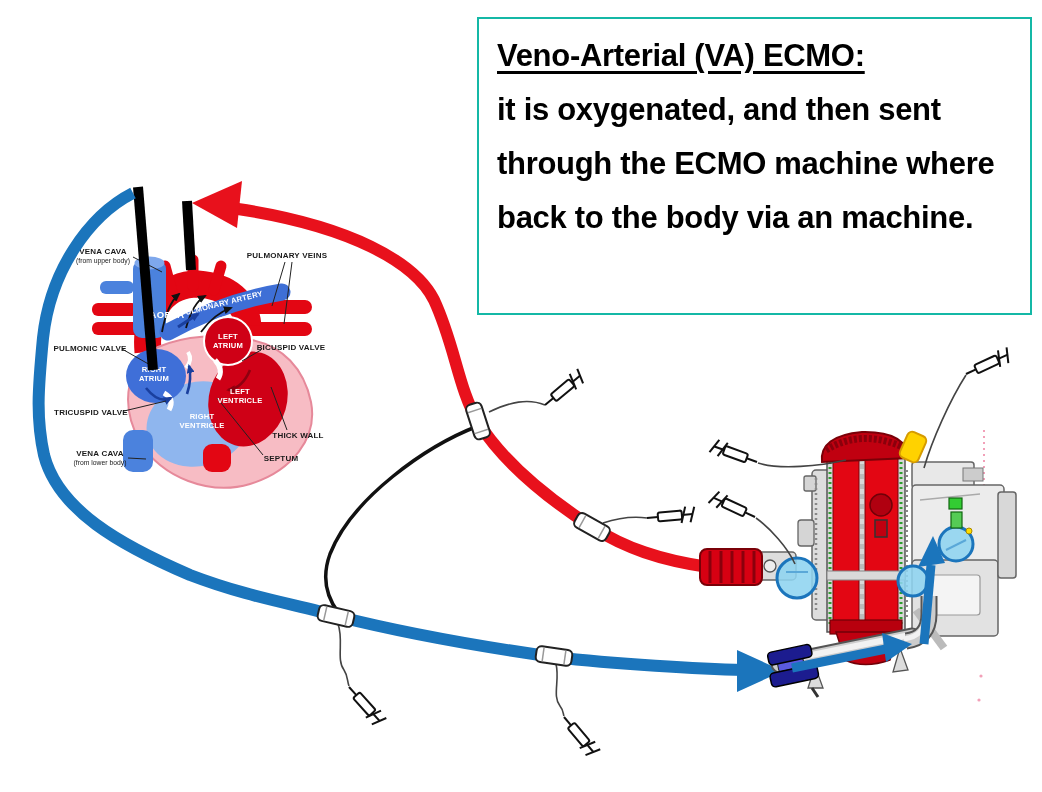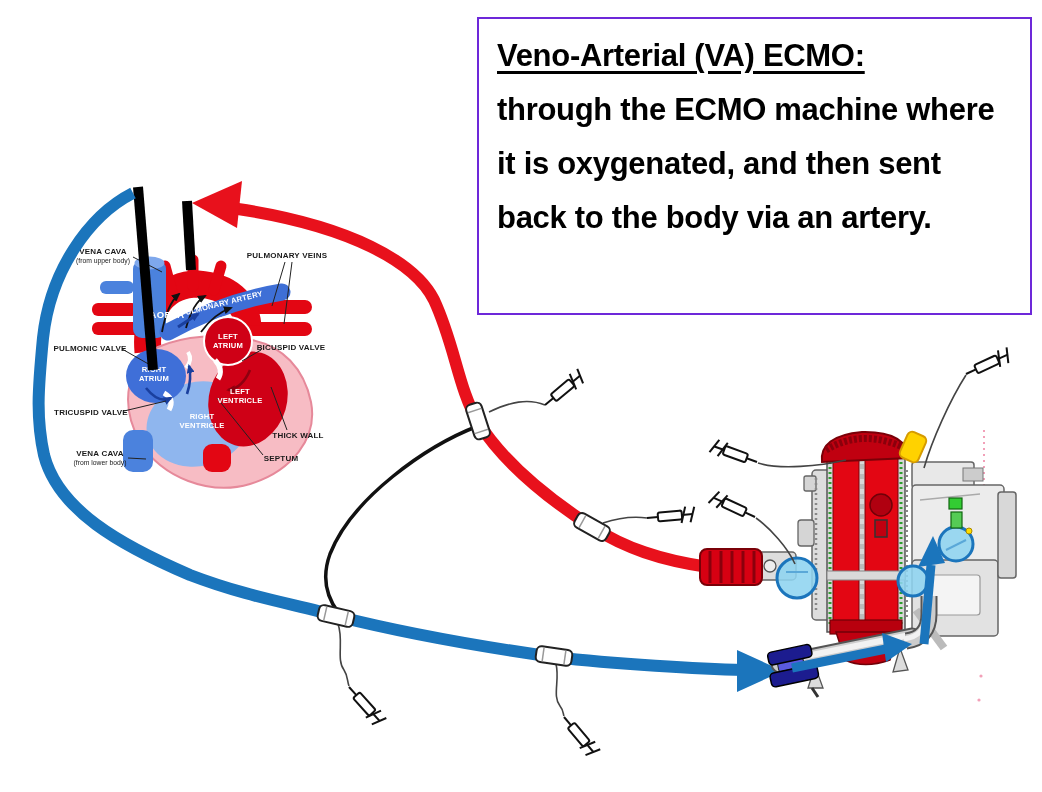--- a/index.html
+++ b/index.html
@@ -1,21 +1,21 @@
 <!DOCTYPE html>
 <html><head>
 <meta charset="utf-8">
 <style>
   html,body{margin:0;padding:0;background:#fff;}
   .canvas{position:relative;width:1042px;height:792px;background:#fff;overflow:hidden;
           font-family:"Liberation Sans",sans-serif;}
   svg{position:absolute;left:0;top:0;}
   .caption-box{
     position:absolute;left:477px;top:17px;width:555px;height:298px;
-    border:2px solid #6d28d9;background:#fff;box-sizing:border-box;
+    border:2px solid #14b8a6;background:#fff;box-sizing:border-box;
     padding:10px 18px;color:#000;
   }
   .caption-title{
     font-weight:bold;font-size:31px;line-height:54px;letter-spacing:-0.3px;
     text-decoration:underline;text-underline-offset:5px;white-space:nowrap;
   }
   .caption-line{
     font-weight:bold;font-size:31px;line-height:54px;letter-spacing:-0.3px;white-space:nowrap;
   }
   text{font-family:"Liberation Sans",sans-serif;}
@@ -266,18 +266,18 @@
   <use href="#syr" transform="translate(647,518) rotate(-5)"></use>
   <use href="#syr" transform="translate(349,687) rotate(48)"></use>
   <use href="#syr" transform="translate(564,717) rotate(50)"></use>
   <use href="#syr" transform="translate(757,462) rotate(-160)"></use>
   <use href="#syr" transform="translate(755,517) rotate(-155)"></use>
   <use href="#syr" transform="translate(966,374) rotate(-25)"></use>
 </svg>
 
   <div class="caption-box">
     <div class="caption-title">Veno-Arterial (VA) ECMO:</div>
+    <div class="caption-line">it is oxygenated, and then sent</div>
     <div class="caption-line">through the ECMO machine where</div>
-    <div class="caption-line">it is oxygenated, and then sent</div>
-    <div class="caption-line">back to the body via an artery.</div>
+    <div class="caption-line">back to the body via an machine.</div>
   </div>
 
 </div>
 
 </body></html>

